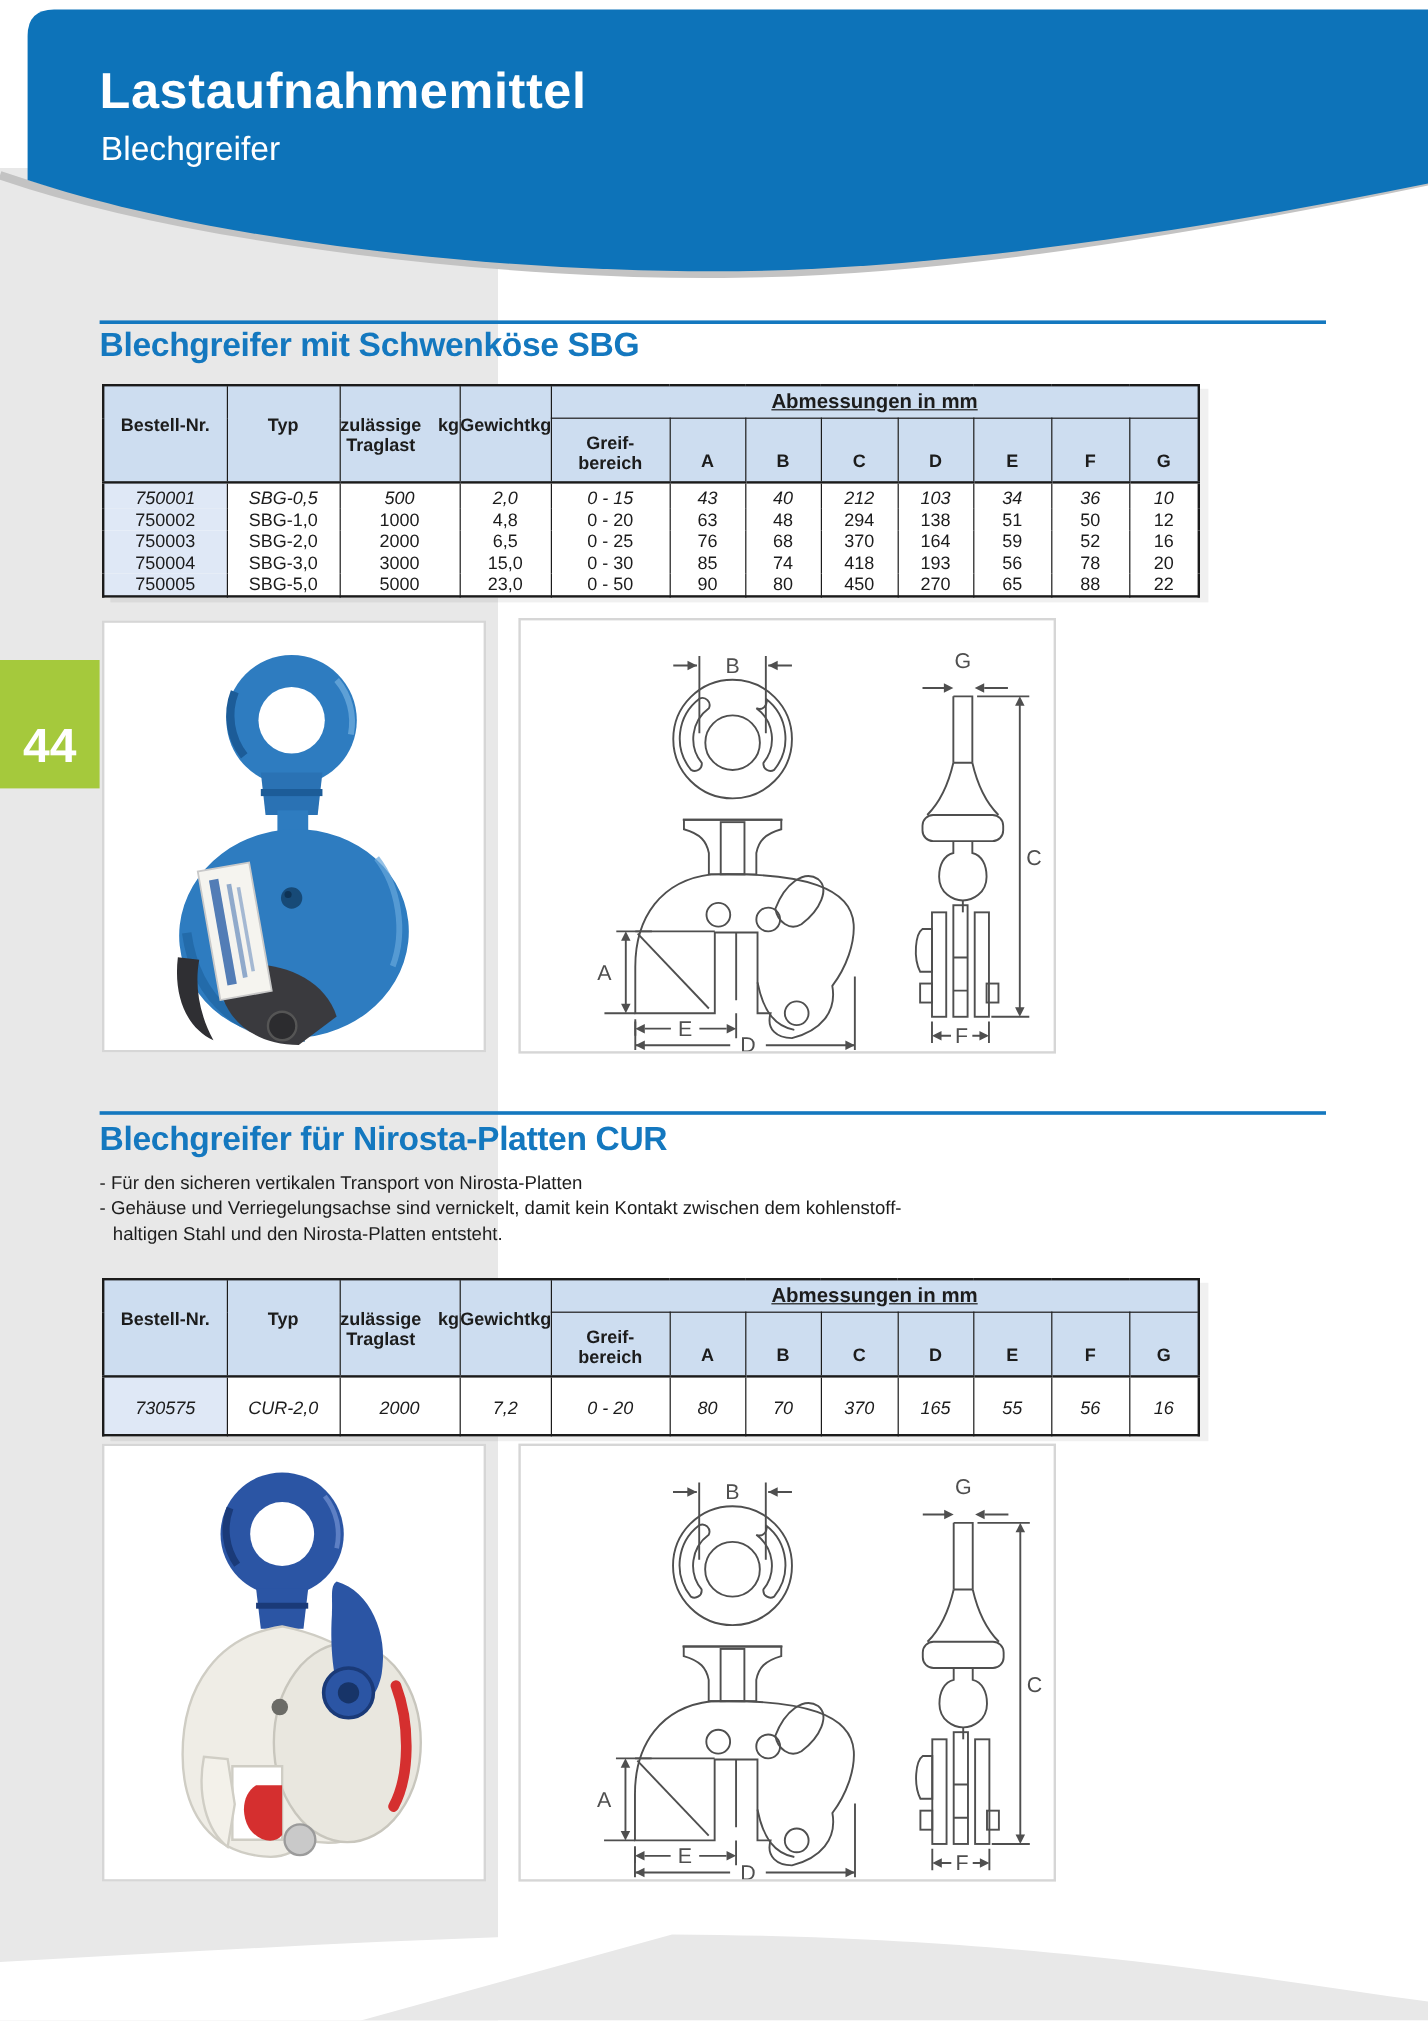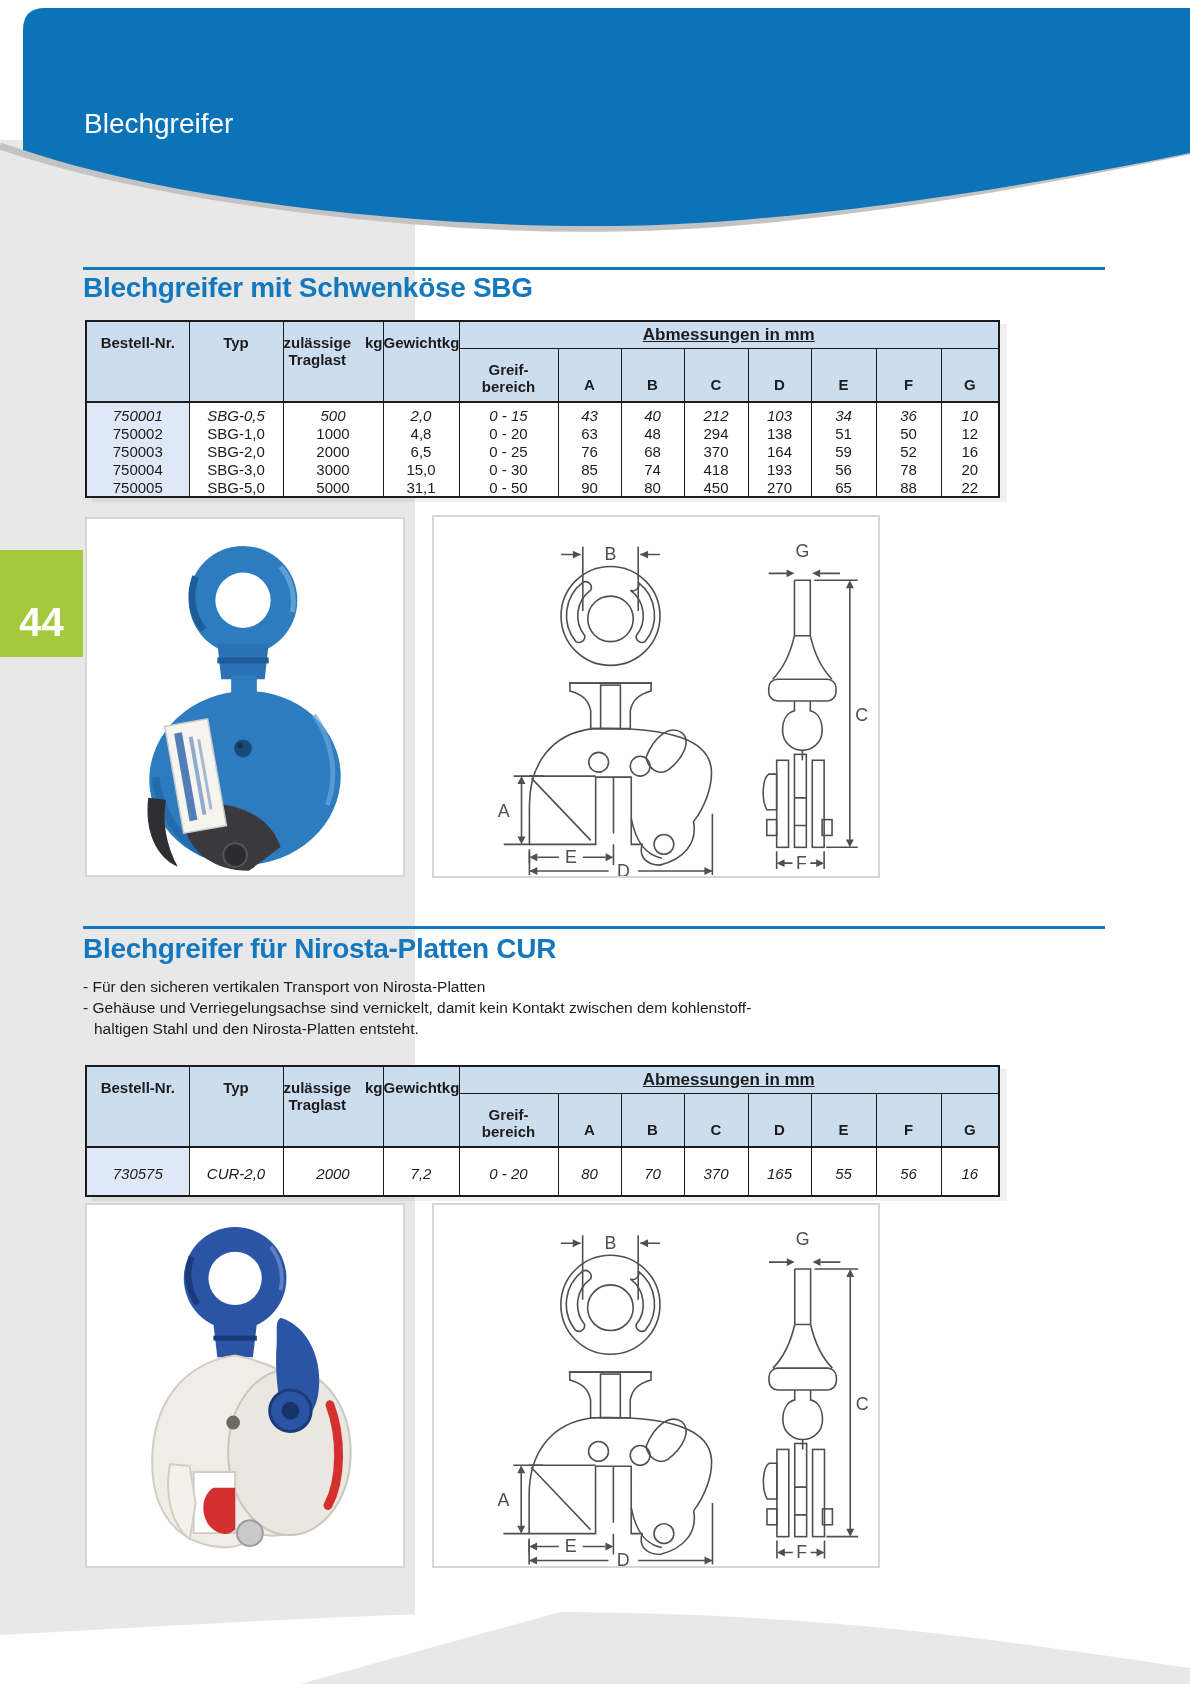--- a/index.html
+++ b/index.html
@@ -39,21 +39,21 @@
     position:absolute; left:85px; width:913px; border-collapse:collapse; table-layout:fixed;
     background:#fff; border:2px solid #1b1b1b; font-size:15px;
     box-shadow:7px 4px 0 rgba(0,0,0,0.06);
   }
   table.t1{top:320px;} table.t2{top:1065px;}
   table.dims th, table.dims td{border:1px solid #1b1b1b; text-align:center; padding:0; font-weight:normal;}
   table.dims thead th{background:#cdddf0; font-weight:bold;}
   table.dims .band{height:26px; font-size:17px;text-decoration:underline;}
   table.dims .sub{height:44px; vertical-align:bottom; padding-bottom:8px;}
   table.dims .greif{line-height:17px; padding-bottom:6px;}
-  table.dims .corner{vertical-align:top; padding-top:12px;margin-left:16px;}
+  table.dims .corner{vertical-align:top; padding-top:24px;margin-left:16px;}
   table.dims .corner .stack{height:55px; display:flex; justify-content:space-between; align-items:flex-start; padding:0;}
   table.dims .corner .stack .lines{line-height:17px;}
   table.t1 tbody td{height:18px; border-top:none; border-bottom:none;}
   table.t2 tbody td{height:44px; border-top:none; border-bottom:none;}
   table.dims tbody tr:first-child td{border-top:2px solid #1b1b1b; padding-top:3px;font-style:italic;}
   table.dims tbody td.first{background:#dfe8f6;}
   
   .content-box{position:absolute; background:#fff; border:2px solid #d6d6d6; box-sizing:border-box;}
   .photo-box-1{left:85px; top:517px; width:320px; height:360px;}
   .draw-box-1{left:432px; top:515px; width:448px; height:363px;}
@@ -72,20 +72,21 @@
 
   <svg class="footer-svg" viewBox="0 0 1190 130" preserveAspectRatio="none">
     <path d="M0,81 C200,70 400,58 600,56 C850,58 1020,88 1190,113 L1190,130 L0,130 Z" fill="#ffffff"></path>
     <path d="M560,58 C850,60 1020,90 1190,114 L1190,130 L300,130 Z" fill="#e8e8e8"></path>
   </svg>
 
   <svg class="banner-svg" viewBox="0 0 1190 240" preserveAspectRatio="none">
     <path d="M0,146 C160,201 430,231 615,228 C780,226 975,196 1190,151" fill="none" stroke="#c3c3c3" stroke-width="7"></path>
     <path d="M23,30 Q23,8 45,8 L1190,8 L1190,153 C970,198 770,224 615,226 C435,228 185,204 23,150 Z" fill="#0d73b9"></path>
   </svg>
+  <div class="banner-title">Lastaufnahmemittel</div>
   <div class="banner-subtitle">Blechgreifer</div>
 
   <div class="page-tab">
     <span>44</span>
   </div>
 
   <div class="section-rule rule-1"></div>
   <div class="section-title title-1">Blechgreifer mit Schwenköse SBG</div>
 
   <table class="dims t1">
@@ -190,21 +191,21 @@
           <td>418</td>
           <td>193</td>
           <td>56</td>
           <td>78</td>
           <td>20</td>
         </tr>
         <tr>
           <td class="first">750005</td>
           <td>SBG-5,0</td>
           <td>5000</td>
-          <td>31,1</td>
+          <td>23,0</td>
           <td>0 - 50</td>
           <td>90</td>
           <td>80</td>
           <td>450</td>
           <td>270</td>
           <td>65</td>
           <td>88</td>
           <td>22</td>
         </tr>
       </tbody>

